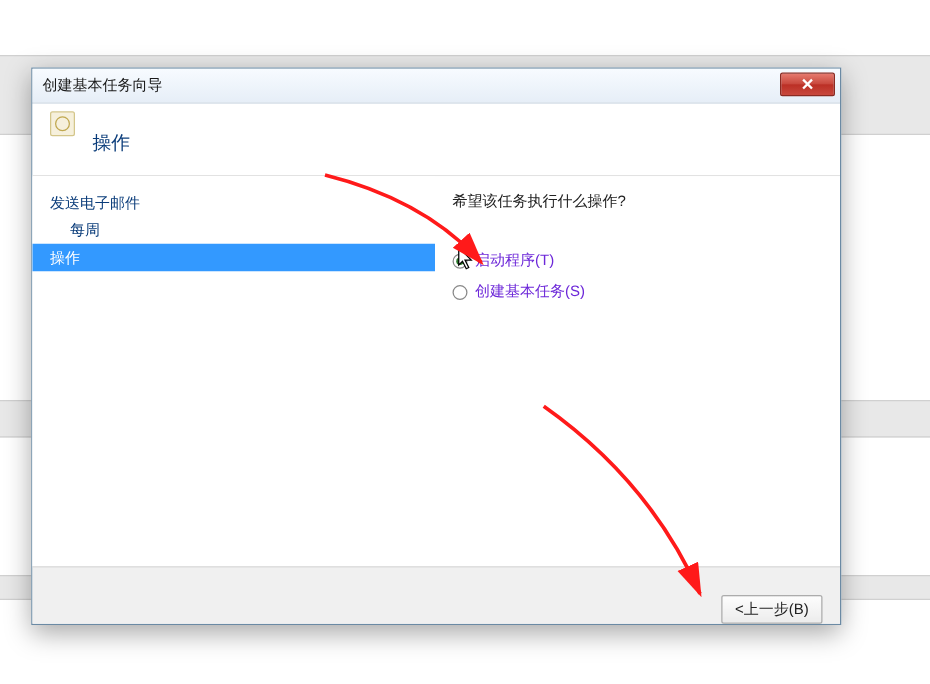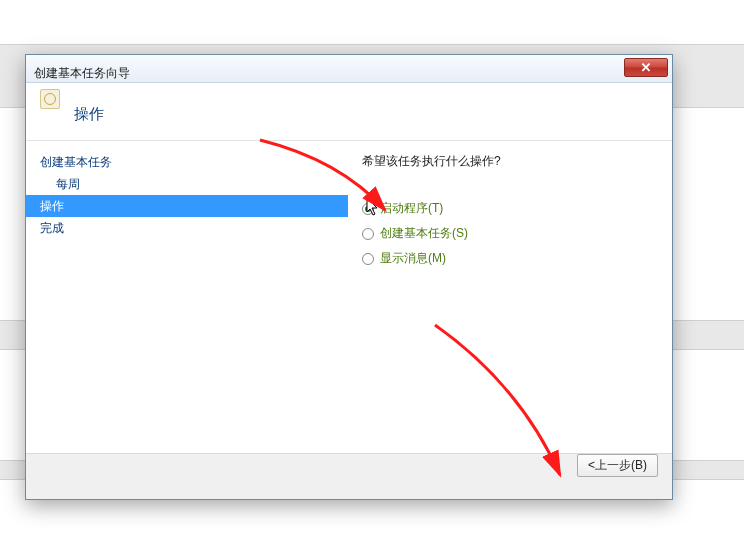--- a/index.html
+++ b/index.html
@@ -36,21 +36,21 @@
     background: #fff;
     border: 1px solid #6b8aa4;
     box-shadow: 0 6px 20px rgba(0,0,0,0.35);
   }
 
   .titlebar {
     height: 28px;
     background: linear-gradient(to bottom, #f7fbff, #e6eef7);
     border-bottom: 1px solid #c8d4e0;
     display: flex;
-    align-items: flex-end;
+    align-items: center;
     padding: 0 0 0 8px;
     position: relative;
   }
   .titlebar .title {
     font-size: 12px;
     color: #1a1a1a;
   }
   .close-btn {
     position: absolute;
     right: 4px;
@@ -155,39 +155,39 @@
     align-items: center;
     justify-content: center;
     flex-shrink: 0;
   }
   .radio.checked::after {
     content: "";
     width: 6px; height: 6px;
     background: #2a7a2a;
     border-radius: 50%;
   }
-  .radio-label { color: #4d7c0f; }
+  .radio-label { color: #6d28d9; }
 
   .cursor {
     position: absolute;
     left: 18px;
     top: 56px;
     pointer-events: none;
   }
 
   .footer {
     position: absolute;
     bottom: 0;
     left: 0; right: 0;
     height: 46px;
     background: #f0f0f0;
     border-top: 1px solid #d9d9d9;
     display: flex;
     justify-content: flex-end;
-    align-items: flex-start;
+    align-items: flex-end;
     padding-right: 14px;
     gap: 8px;
   }
   .btn {
     min-width: 78px;
     height: 23px;
     background: linear-gradient(to bottom, #fdfdfd, #ececec);
     border: 1px solid #acacac;
     border-radius: 2px;
     font-size: 12px;
@@ -226,41 +226,36 @@
   </div>
 
   <div class="header">
     <div class="icon"></div>
     <div class="heading">操作</div>
   </div>
 
   <div class="body">
 
     <div class="sidebar">
-      <div class="step">创建基本任务</div>
+      <div class="step">发送电子邮件</div>
       <div class="step sub">每周</div>
       <div class="step active">操作</div>
-      <div class="step">完成</div>
     </div>
 
     <div class="main">
       <div class="prompt">希望该任务执行什么操作?</div>
 
       <div class="radio-row">
         <span class="radio checked"></span>
         <span class="radio-label">启动程序(T)</span>
       </div>
       <div class="radio-row">
         <span class="radio"></span>
         <span class="radio-label">创建基本任务(S)</span>
       </div>
-      <div class="radio-row">
-        <span class="radio"></span>
-        <span class="radio-label">显示消息(M)</span>
-      </div>
 
       <svg class="cursor" width="16" height="20" viewBox="0 0 16 20">
         <path d="M1 1 L1 15 L4 12 L7 18 L9 17 L6 11 L11 11 Z" fill="#fff" stroke="#000" stroke-width="1"></path>
       </svg>
     </div>
   </div>
 
   <div class="footer">
     <div class="btn">&lt;上一步(B)</div>
   </div>

